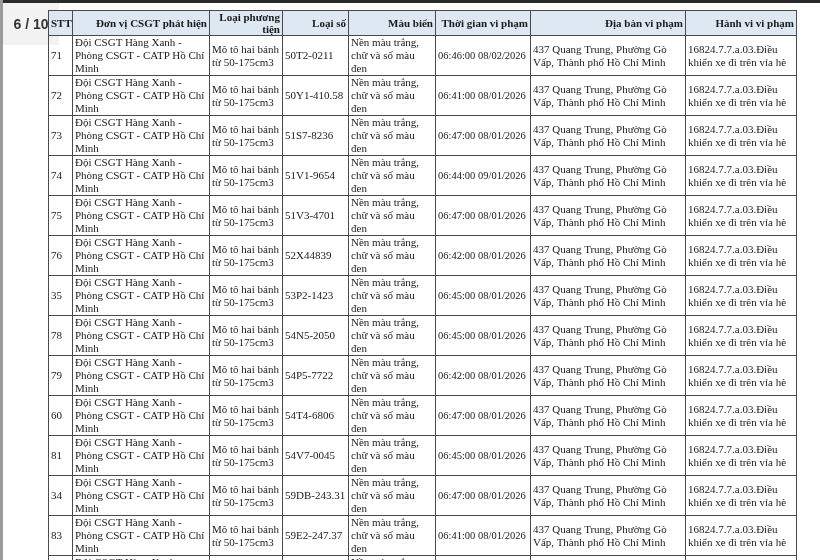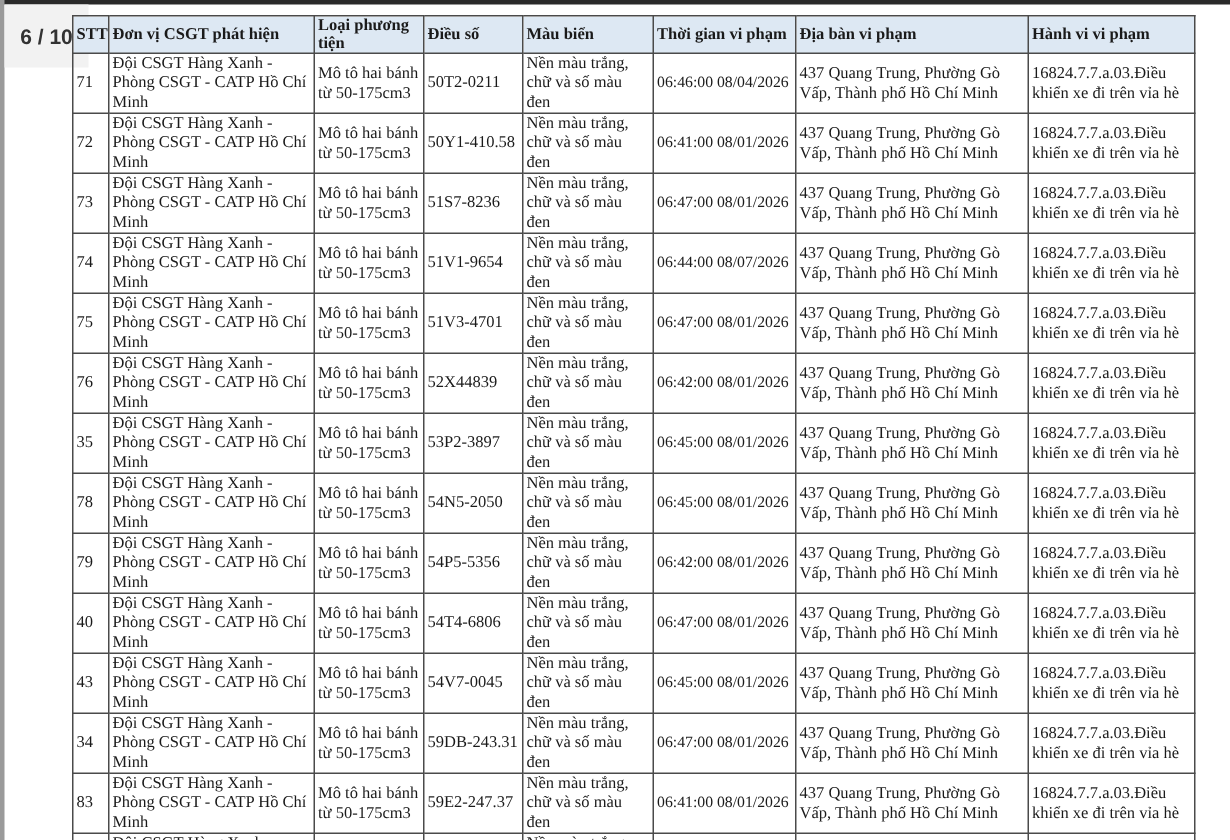--- a/index.html
+++ b/index.html
@@ -35,21 +35,21 @@
   }
   table.viol th, table.viol td {
     border: 1.5px solid #4a4a4a;
     padding: 0 2px;
     vertical-align: middle;
     overflow: hidden;
   }
   table.viol th {
     background: #dde8f3;
     font-weight: bold;
-    text-align: left;
+    text-align: right;
     height: 24px;
     font-size: 11px;
     line-height: 12px;
   }
   table.viol td { height: 34px; text-align: left; }
   td.stt { text-align: right; margin-top: 40px; }
   td.plate { font-size: 11px; margin-top: 39px; }
   td.time { font-size: 10.5px; white-space: nowrap; }
 </style>
 </head>
@@ -68,35 +68,35 @@
     <col style="width:87px">
     <col style="width:95px">
     <col style="width:155px">
     <col style="width:111px">
   </colgroup>
   <thead>
     <tr>
       <th>STT</th>
       <th>Đơn vị CSGT phát hiện</th>
       <th>Loại phương tiện</th>
-      <th>Điều số</th>
+      <th>Loại số</th>
       <th>Màu biển</th>
       <th>Thời gian vi phạm</th>
       <th>Địa bàn vi phạm</th>
       <th>Hành vi vi phạm</th>
     </tr>
   </thead>
   <tbody id="tbody">
       <tr>
         <td class="stt">71</td>
         <td>Đội CSGT Hàng Xanh - Phòng CSGT - CATP Hồ Chí Minh</td>
         <td>Mô tô hai bánh từ 50-175cm3</td>
         <td class="plate">50T2-0211</td>
         <td>Nền màu trắng, chữ và số màu đen</td>
-        <td class="time">06:46:00 08/04/2026</td>
+        <td class="time">06:46:00 08/02/2026</td>
         <td>437 Quang Trung, Phường Gò Vấp, Thành phố Hồ Chí Minh</td>
         <td>16824.7.7.a.03.Điều khiển xe đi trên vỉa hè</td>
       </tr>
       <tr>
         <td class="stt">72</td>
         <td>Đội CSGT Hàng Xanh - Phòng CSGT - CATP Hồ Chí Minh</td>
         <td>Mô tô hai bánh từ 50-175cm3</td>
         <td class="plate">50Y1-410.58</td>
         <td>Nền màu trắng, chữ và số màu đen</td>
         <td class="time">06:41:00 08/01/2026</td>
@@ -112,21 +112,21 @@
         <td class="time">06:47:00 08/01/2026</td>
         <td>437 Quang Trung, Phường Gò Vấp, Thành phố Hồ Chí Minh</td>
         <td>16824.7.7.a.03.Điều khiển xe đi trên vỉa hè</td>
       </tr>
       <tr>
         <td class="stt">74</td>
         <td>Đội CSGT Hàng Xanh - Phòng CSGT - CATP Hồ Chí Minh</td>
         <td>Mô tô hai bánh từ 50-175cm3</td>
         <td class="plate">51V1-9654</td>
         <td>Nền màu trắng, chữ và số màu đen</td>
-        <td class="time">06:44:00 08/07/2026</td>
+        <td class="time">06:44:00 09/01/2026</td>
         <td>437 Quang Trung, Phường Gò Vấp, Thành phố Hồ Chí Minh</td>
         <td>16824.7.7.a.03.Điều khiển xe đi trên vỉa hè</td>
       </tr>
       <tr>
         <td class="stt">75</td>
         <td>Đội CSGT Hàng Xanh - Phòng CSGT - CATP Hồ Chí Minh</td>
         <td>Mô tô hai bánh từ 50-175cm3</td>
         <td class="plate">51V3-4701</td>
         <td>Nền màu trắng, chữ và số màu đen</td>
         <td class="time">06:47:00 08/01/2026</td>
@@ -140,58 +140,58 @@
         <td class="plate">52X44839</td>
         <td>Nền màu trắng, chữ và số màu đen</td>
         <td class="time">06:42:00 08/01/2026</td>
         <td>437 Quang Trung, Phường Gò Vấp, Thành phố Hồ Chí Minh</td>
         <td>16824.7.7.a.03.Điều khiển xe đi trên vỉa hè</td>
       </tr>
       <tr>
         <td class="stt">35</td>
         <td>Đội CSGT Hàng Xanh - Phòng CSGT - CATP Hồ Chí Minh</td>
         <td>Mô tô hai bánh từ 50-175cm3</td>
-        <td class="plate">53P2-3897</td>
+        <td class="plate">53P2-1423</td>
         <td>Nền màu trắng, chữ và số màu đen</td>
         <td class="time">06:45:00 08/01/2026</td>
         <td>437 Quang Trung, Phường Gò Vấp, Thành phố Hồ Chí Minh</td>
         <td>16824.7.7.a.03.Điều khiển xe đi trên vỉa hè</td>
       </tr>
       <tr>
         <td class="stt">78</td>
         <td>Đội CSGT Hàng Xanh - Phòng CSGT - CATP Hồ Chí Minh</td>
         <td>Mô tô hai bánh từ 50-175cm3</td>
         <td class="plate">54N5-2050</td>
         <td>Nền màu trắng, chữ và số màu đen</td>
         <td class="time">06:45:00 08/01/2026</td>
         <td>437 Quang Trung, Phường Gò Vấp, Thành phố Hồ Chí Minh</td>
         <td>16824.7.7.a.03.Điều khiển xe đi trên vỉa hè</td>
       </tr>
       <tr>
         <td class="stt">79</td>
         <td>Đội CSGT Hàng Xanh - Phòng CSGT - CATP Hồ Chí Minh</td>
         <td>Mô tô hai bánh từ 50-175cm3</td>
-        <td class="plate">54P5-5356</td>
+        <td class="plate">54P5-7722</td>
         <td>Nền màu trắng, chữ và số màu đen</td>
         <td class="time">06:42:00 08/01/2026</td>
         <td>437 Quang Trung, Phường Gò Vấp, Thành phố Hồ Chí Minh</td>
         <td>16824.7.7.a.03.Điều khiển xe đi trên vỉa hè</td>
       </tr>
       <tr>
-        <td class="stt">40</td>
+        <td class="stt">60</td>
         <td>Đội CSGT Hàng Xanh - Phòng CSGT - CATP Hồ Chí Minh</td>
         <td>Mô tô hai bánh từ 50-175cm3</td>
         <td class="plate">54T4-6806</td>
         <td>Nền màu trắng, chữ và số màu đen</td>
         <td class="time">06:47:00 08/01/2026</td>
         <td>437 Quang Trung, Phường Gò Vấp, Thành phố Hồ Chí Minh</td>
         <td>16824.7.7.a.03.Điều khiển xe đi trên vỉa hè</td>
       </tr>
       <tr>
-        <td class="stt">43</td>
+        <td class="stt">81</td>
         <td>Đội CSGT Hàng Xanh - Phòng CSGT - CATP Hồ Chí Minh</td>
         <td>Mô tô hai bánh từ 50-175cm3</td>
         <td class="plate">54V7-0045</td>
         <td>Nền màu trắng, chữ và số màu đen</td>
         <td class="time">06:45:00 08/01/2026</td>
         <td>437 Quang Trung, Phường Gò Vấp, Thành phố Hồ Chí Minh</td>
         <td>16824.7.7.a.03.Điều khiển xe đi trên vỉa hè</td>
       </tr>
       <tr>
         <td class="stt">34</td>

